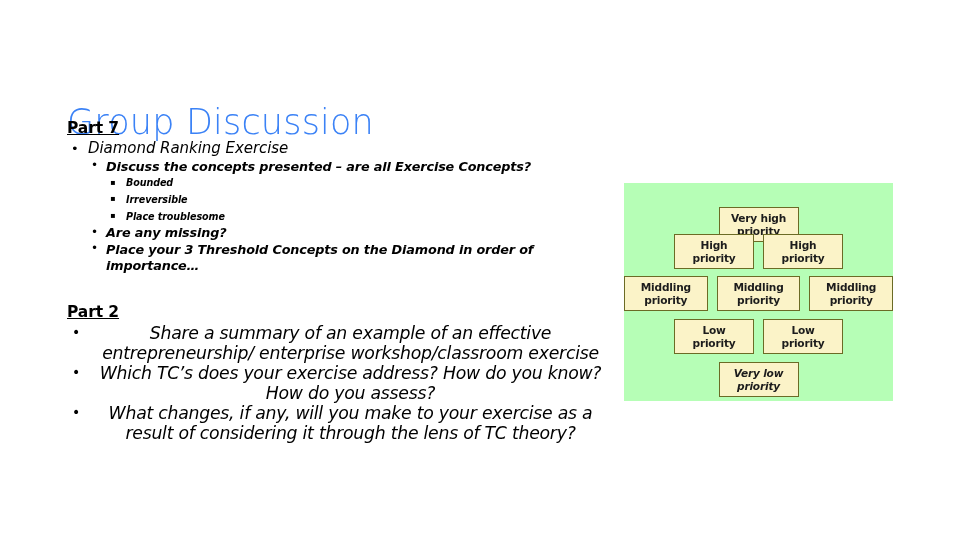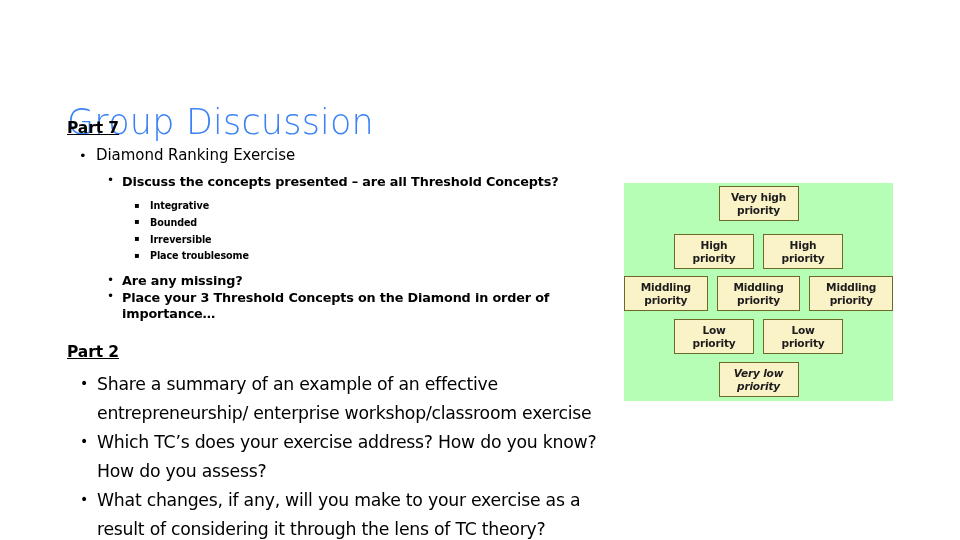--- a/index.html
+++ b/index.html
@@ -43,28 +43,29 @@
     font-size: 15.5px;
     line-height: 19px;
     font-weight: bold;
     text-decoration: underline;
     text-underline-offset: 1px;
     margin: 0 0 1px 0;
     letter-spacing: -0.1px;
   }
 
   .part2-heading {
-    margin-top: 0;
+    margin-top: 16px;
   }
 
   
   ul.lvl {
     list-style: none;
-    margin: 8px;
+    margin: 0;
     padding: 0;
+    font-style: italic;
   }
   ul.lvl > li {
     position: relative;
     margin: 0;
   }
   ul.lvl > li > .btxt {
     display: block;
   }
   ul.lvl > li::before {
     position: absolute;
@@ -125,23 +126,24 @@
     font-weight: normal;
   }
 
   
   .lvl-p2 {
     margin-top: 2px;
   }
   .lvl-p2 > li {
     padding-left: 22px;
     font-size: 17.3px;
-    line-height: 29px;
+    line-height: 20px;
     letter-spacing: -0.25px;
     margin-bottom: 2px;
+    text-align: center;
   }
   .lvl-p2 > li::before {
     content: "\2022";
     left: 5px;
     top: -0.5px;
     font-size: 14px;
   }
 
   .spacer-part2 {
     height: 12px;
@@ -158,21 +160,21 @@
     box-sizing: border-box;
   }
   .diamond-row {
     position: absolute;
     left: 0;
     width: 100%;
     display: flex;
     justify-content: center;
     gap: 9px;
   }
-  .diamond-row.r1 { top: 3px; }
+  .diamond-row.r1 { top: 24px; }
   .diamond-row.r2 { top: 51px; }
   .diamond-row.r3 { top: 93px; }
   .diamond-row.r4 { top: 136px; }
   .diamond-row.r5 { top: 179px; font-style: italic; }
 
   .pbox {
     background: #fbf3c8;
     border: 1.4px solid #6b6b25;
     width: 80px;
     height: 35px;
@@ -199,26 +201,23 @@
 <div class="body-col">
 
   <div class="section-heading">Part 7</div>
 
   <ul class="lvl lvl1">
     <li>
       <span class="btxt">Diamond Ranking Exercise</span>
 
       <ul class="lvl lvl2">
         <li>
-          <span class="btxt">Discuss the concepts presented – are all Threshold Concepts?</span>
+          <span class="btxt">Discuss the concepts presented – are all Exercise Concepts?</span>
 
           <ul class="lvl lvl3">
-            <li>
-              <span class="btxt">Integrative</span>
-            </li>
             <li>
               <span class="btxt">Bounded</span>
             </li>
             <li>
               <span class="btxt">Irreversible</span>
             </li>
             <li>
               <span class="btxt">Place troublesome</span>
             </li>
           </ul>

